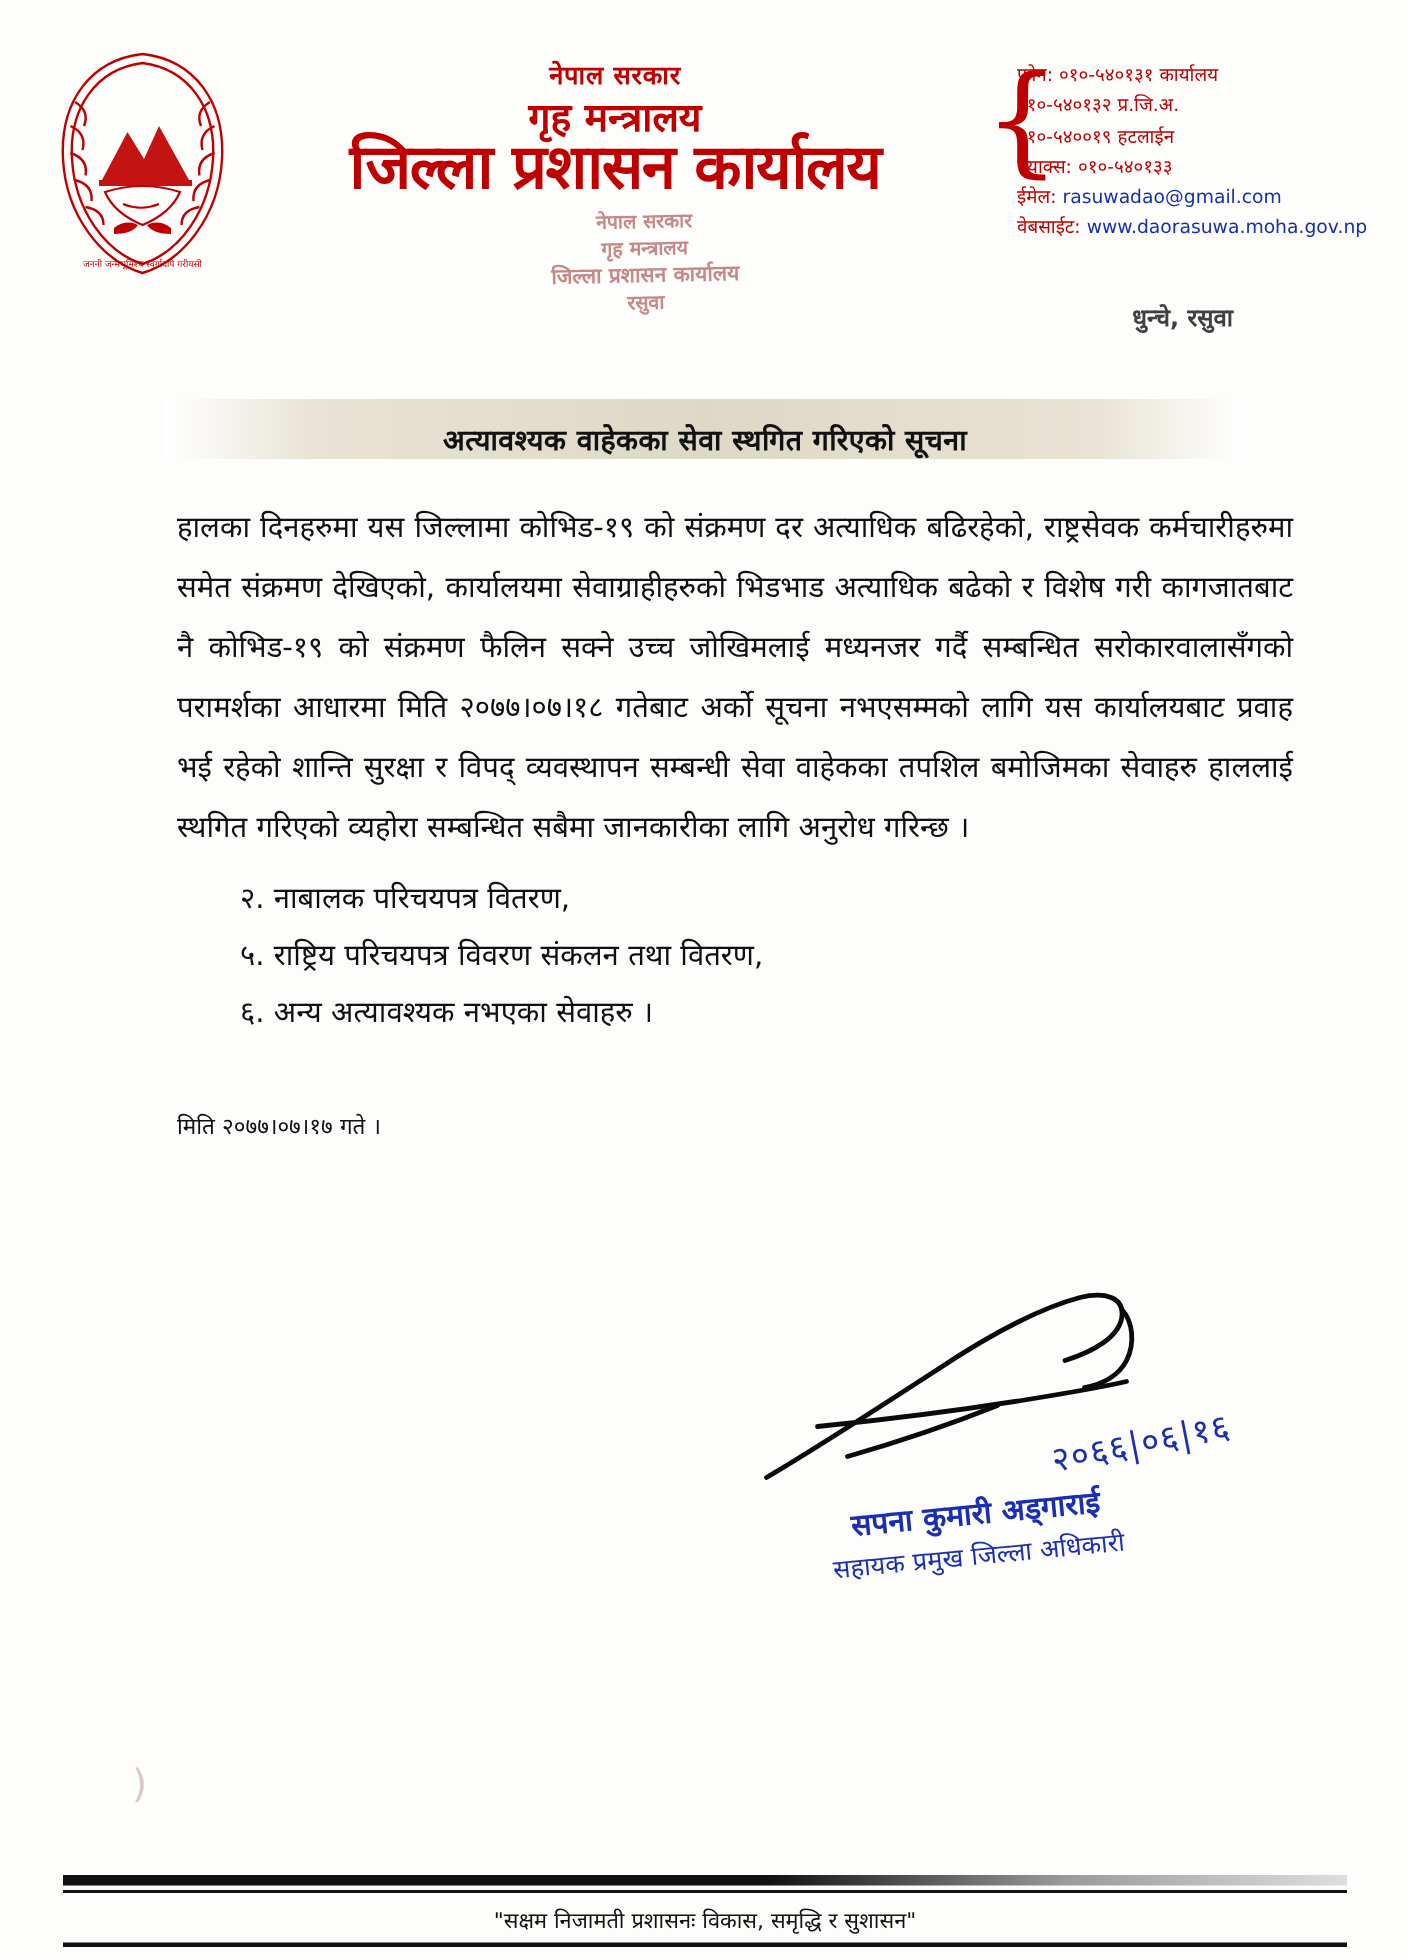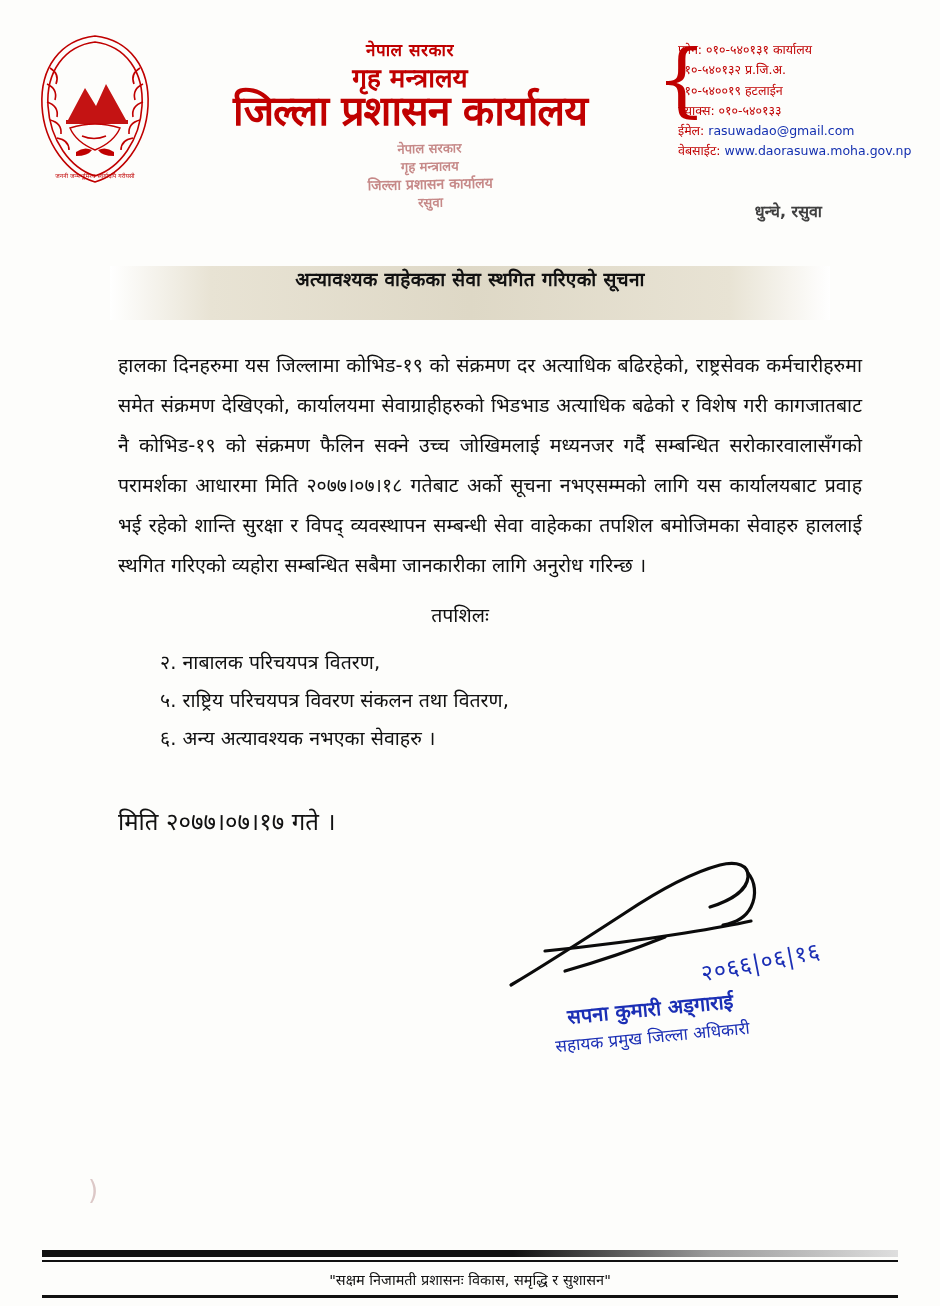--- a/index.html
+++ b/index.html
@@ -109,25 +109,25 @@
     top: 192px;
     color: #c00000;
     font-size: 16px;
     font-weight: bold;
     line-height: 1.85;
   }
 
   
   .title-wrap {
     margin: 66px 110px 0 110px;
-    height: 54px;
+    height: 40px;
     position: relative;
     background: linear-gradient(to right, #ffffff 0%, #e8e3d4 14%, #ded8c6 50%, #e8e3d4 86%, #ffffff 100%);
     display: flex;
-    align-items: flex-start;
+    align-items: flex-end;
     justify-content: center;
   }
   .title-wrap .title {
     font-size: 19px;
     font-weight: bold;
     color: #111;
     letter-spacing: 0.3px;
   }
 
   
@@ -150,21 +150,21 @@
 
   .list {
     margin: 8px 0 0 28px;
     font-size: 19.5px;
     line-height: 1.95;
   }
   .list .li { padding-left: 14px; }
 
   .date-line {
     margin: 46px 0 0 118px;
-    font-size: 24px;
+    font-size: 15px;
   }
 
   
   .sign-area {
     position: absolute;
     left: 505px;
     top: 855px;
     width: 340px;
     height: 200px;
   }
@@ -306,21 +306,20 @@
   <div class="place">धुन्चे, रसुवा</div>
 </div>
 
 <div class="title-wrap">
   <div class="title">अत्यावश्यक वाहेकका सेवा स्थगित गरिएको सूचना</div>
 </div>
 
 <div class="body">
   <div>हालका दिनहरुमा यस जिल्लामा कोभिड-१९ को संक्रमण दर अत्याधिक बढिरहेको, राष्ट्रसेवक कर्मचारीहरुमा समेत संक्रमण देखिएको, कार्यालयमा सेवाग्राहीहरुको भिडभाड अत्याधिक बढेको र विशेष गरी कागजातबाट नै कोभिड-१९ को संक्रमण फैलिन सक्ने उच्च जोखिमलाई मध्यनजर गर्दै सम्बन्धित सरोकारवालासँगको परामर्शका आधारमा मिति २०७७।०७।१८ गतेबाट अर्को सूचना नभएसम्मको लागि यस कार्यालयबाट प्रवाह भई रहेको शान्ति सुरक्षा र विपद् व्यवस्थापन सम्बन्धी सेवा वाहेकका तपशिल बमोजिमका सेवाहरु हाललाई स्थगित गरिएको व्यहोरा सम्बन्धित सबैमा जानकारीका लागि अनुरोध गरिन्छ ।</div>
 
-  <div class="tapsil-head">तपशिलः</div>
 
   <div class="list">
     <div class="li">२. नाबालक परिचयपत्र वितरण,</div>
     <div class="li">५. राष्ट्रिय परिचयपत्र विवरण संकलन तथा वितरण,</div>
     <div class="li">६. अन्य अत्यावश्यक नभएका सेवाहरु ।</div>
   </div>
 </div>
 
 <div class="date-line">मिति २०७७।०७।१७ गते ।</div>
 

